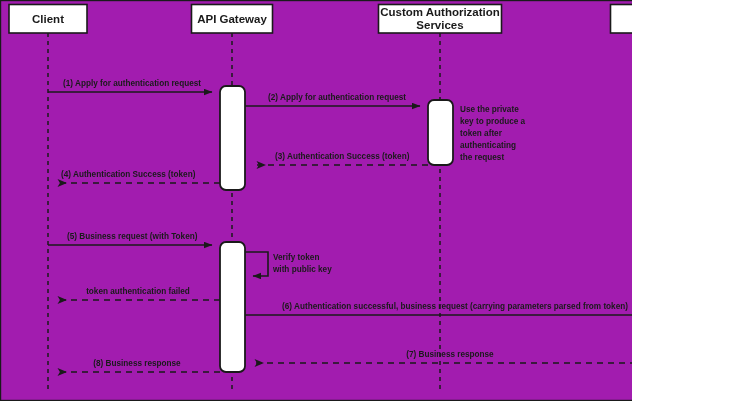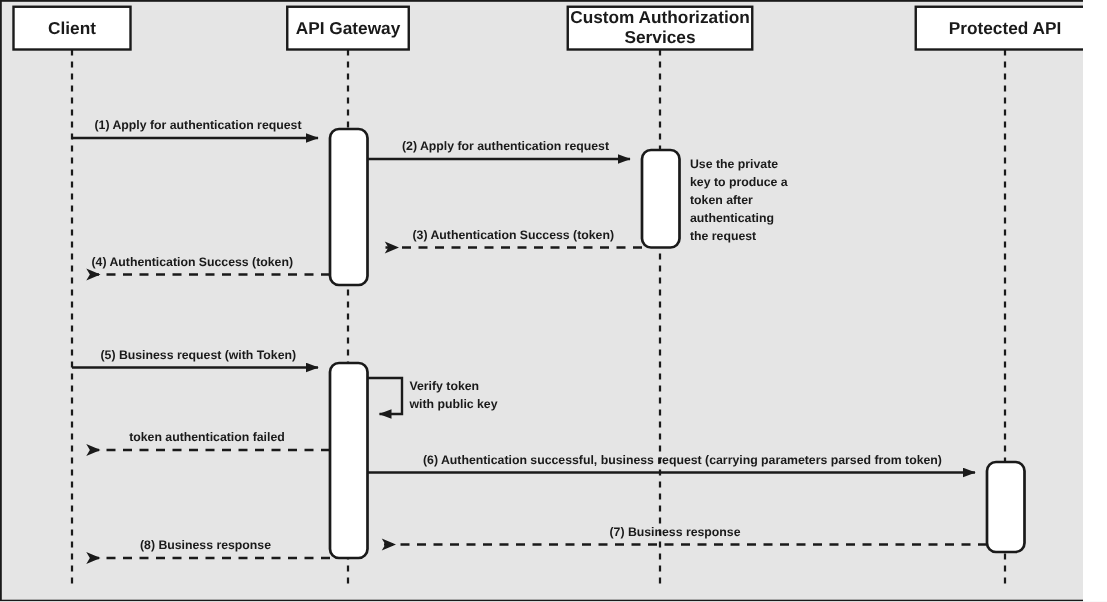--- a/index.html
+++ b/index.html
@@ -6,23 +6,23 @@
   html, body {
     margin: 0;
     padding: 0;
     background: #ffffff;
   }
   body {
     font-family: "Liberation Sans", sans-serif;
   }
   #canvas {
     position: relative;
-    width: 722px;
+    width: 632px;
     height: 401px;
-    background: #e5e5e5;
+    background: #a21caf;
     overflow: hidden;
   }
   #diagram-svg {
     position: absolute;
     left: 0;
     top: 0;
     width: 738px;
     height: 401px;
   }
   .lifeline-box rect {

